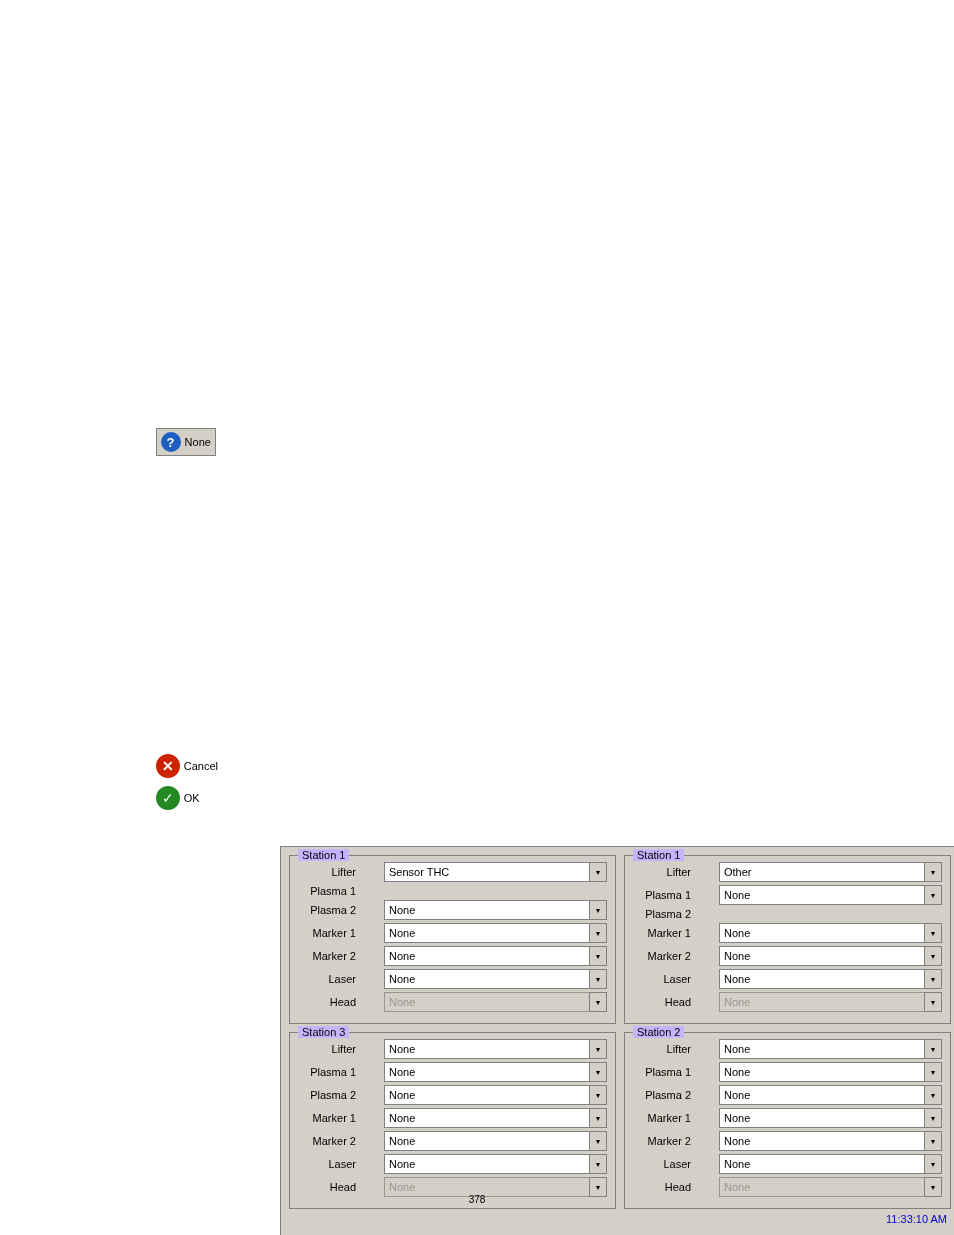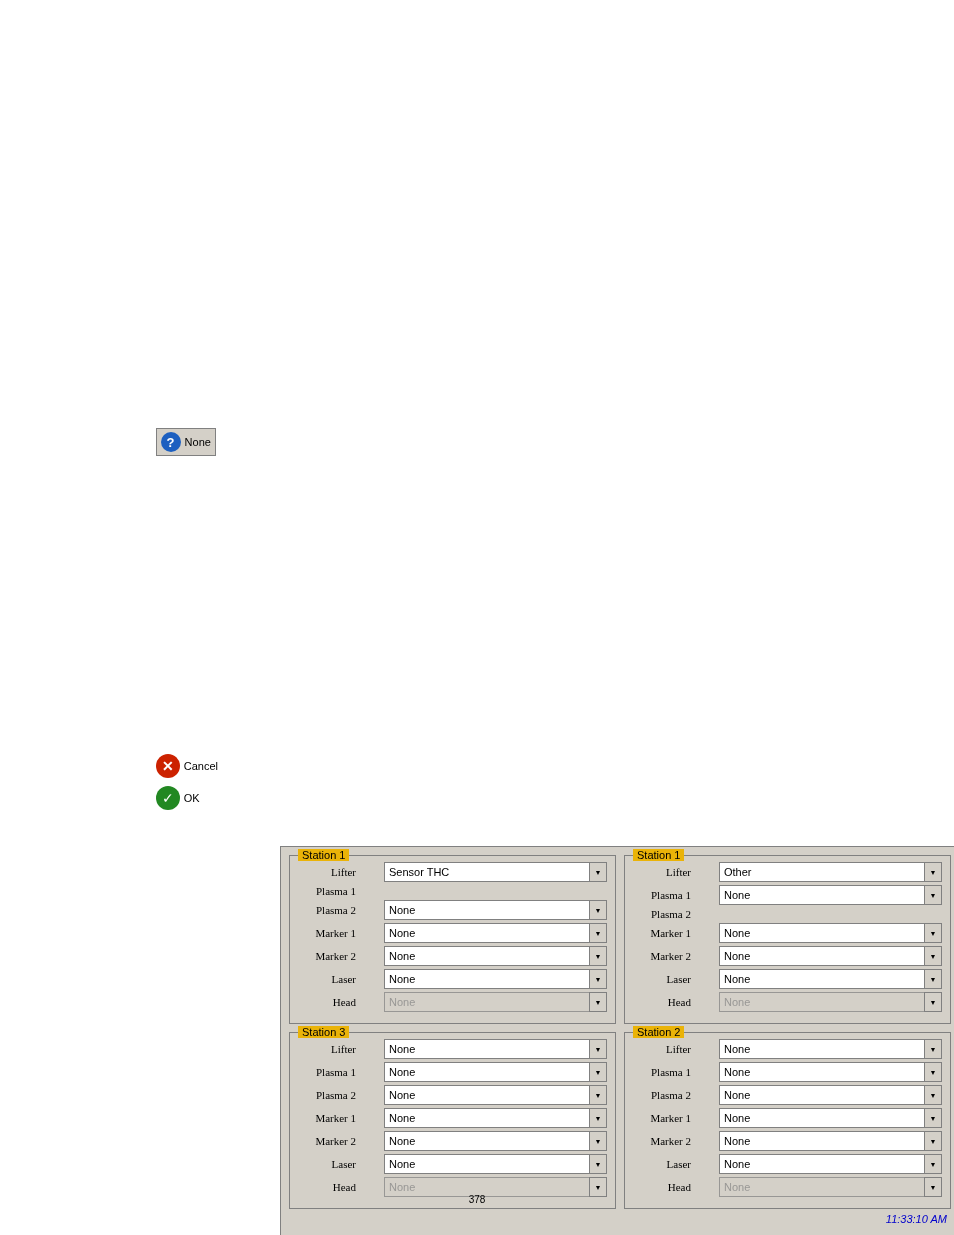--- a/index.html
+++ b/index.html
@@ -39,40 +39,39 @@
       border: 1px solid #808080;
       padding: 6px 8px 8px 8px;
       background: #d4d0c8;
       position: relative;
     }
 
     .station-legend {
       position: absolute;
       top: -7px;
       left: 8px;
-      background: #eab308;
+      background: #c4b5fd;
       padding: 0 4px;
       font-size: 11px;
       color: #000;
     }
 
     .field-row {
       display: flex;
       align-items: center;
       margin-bottom: 3px;
     }
 
     .field-label {
       width: 58px;
       text-align: right;
       margin-right: 4px;
       color: #000;
       font-size: 11px;
       white-space: nowrap;
-      font-family: Liberation Serif, serif;
     }
 
     .select-wrapper {
       flex: 1;
       position: relative;
       display: flex;
       align-items: flex-start;
       padding-left: 24px;
     }
 
@@ -121,21 +120,20 @@
     .head-row select:disabled {
       background: #d4d0c8;
       color: #808080;
     }
 
     .time-display {
       color: #0000cc;
       font-size: 11px;
       text-align: right;
       padding-right: 4px;
-      font-style: italic;
     }
 
     .help-btn {
       width: 60px;
       height: 28px;
       background: #d4d0c8;
       border: 1px solid #808080;
       display: flex;
       align-items: center;
       justify-content: center;

